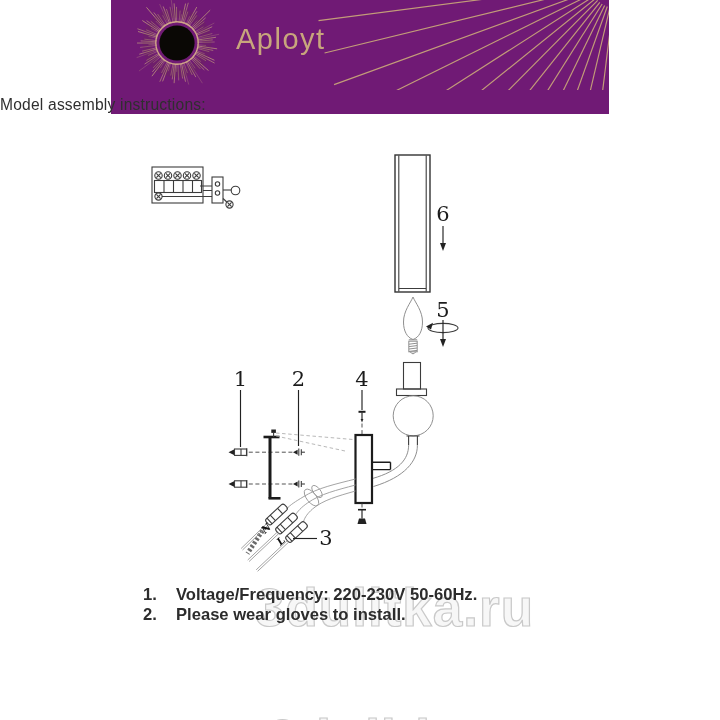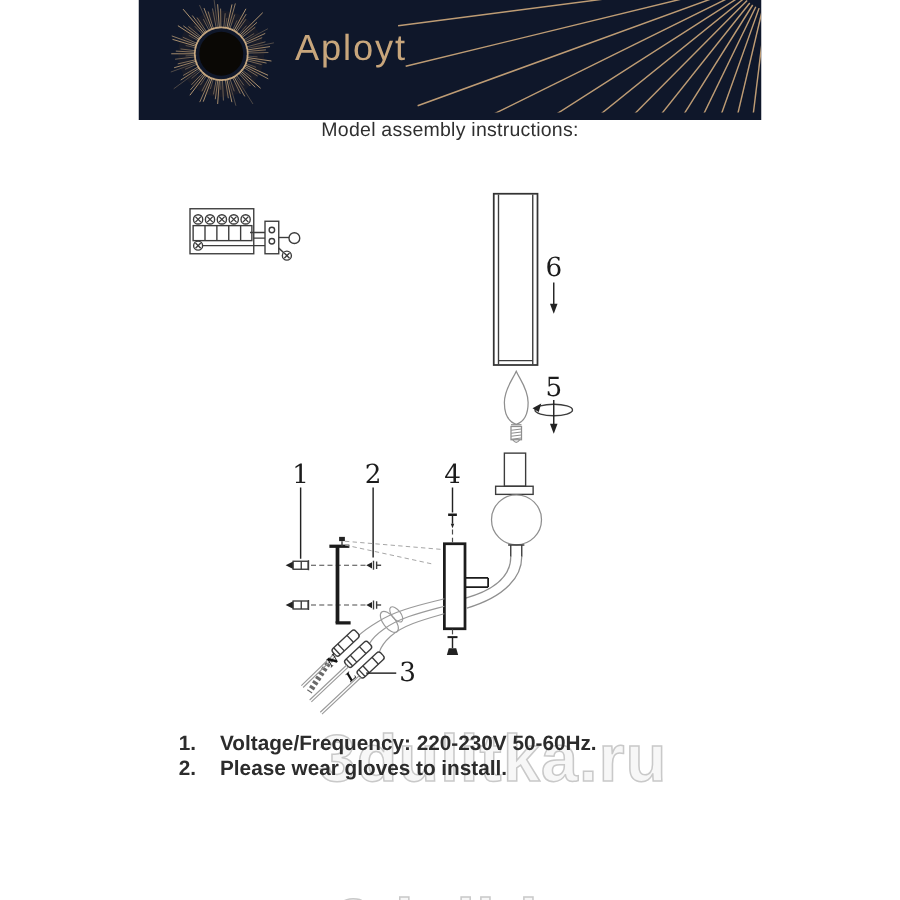--- a/index.html
+++ b/index.html
@@ -1,26 +1,26 @@
 <!DOCTYPE html>
 <html><head>
 <meta charset="utf-8">
 <style>
   * { margin:0; padding:0; box-sizing:border-box; }
   html,body { width:720px; height:720px; }
   body { position:relative; overflow:hidden; background:#ffffff;
          font-family:"Liberation Sans", sans-serif; }
 
-  .banner { position:absolute; left:111px; top:0; width:498px; height:96px;
-            background:#0f172a; overflow:hidden; }
+  .banner { position:absolute; left:111px; top:0; width:498px; height:114px;
+            background:#701a75; overflow:hidden; }
   .banner svg { position:absolute; left:0; top:0; }
   .brand { position:absolute; left:125px; top:23px; font-size:29px;
            color:#c8a67c; letter-spacing:1.5px; }
 
-  .title { position:absolute; left:0; top:95px; width:720px; text-align:center;
+  .title { position:absolute; left:0; top:95px; width:720px; 
            font-size:15.6px; line-height:19px; color:#2f2f2f; letter-spacing:.2px; }
 
   .diagram { position:absolute; left:0; top:0; }
 
   .watermark { position:absolute; font-weight:bold; font-size:53px; letter-spacing:1px;
                color:rgba(240,240,240,.5); -webkit-text-stroke:1.2px #c9c9c9;
                white-space:nowrap; }
   .wm-main   { left:255px; top:577px; }
   .wm-bottom { left:268px; top:708px; }
 

